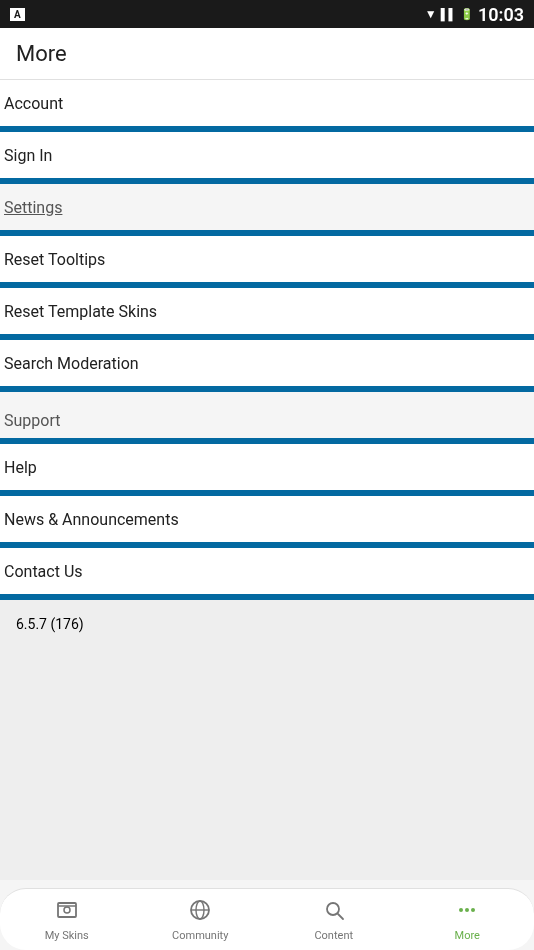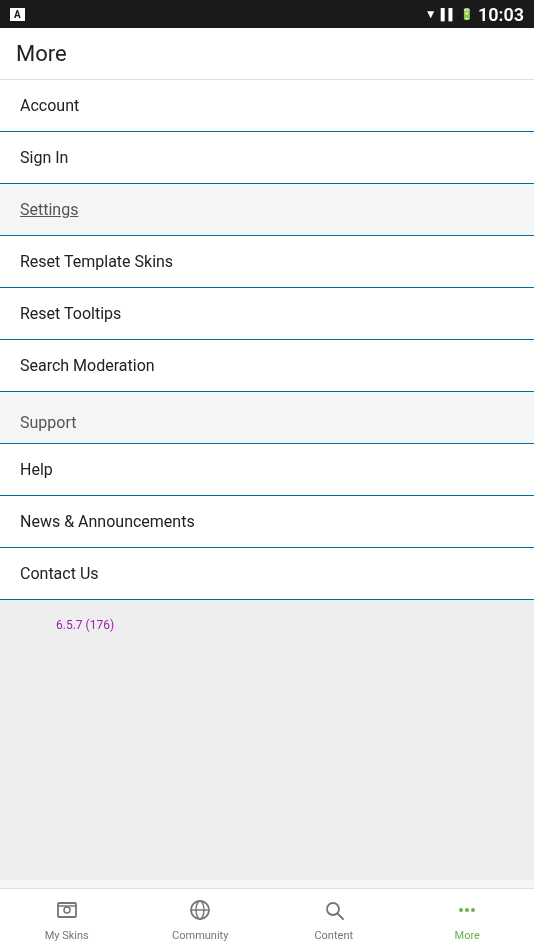--- a/index.html
+++ b/index.html
@@ -64,56 +64,56 @@
       color: #212121;
     }
 
     .menu-section {
       background: white;
     }
 
     .menu-item {
       display: flex;
       align-items: center;
-      padding: 0 20px;
+      padding: 0 4px;
       height: 52px;
-      border-bottom: 1px solid #0369a1;
+      border-bottom: 6px solid #0369a1;
       cursor: pointer;
       background: white;
     }
 
     .menu-item-text {
       font-size: 16px;
       color: #212121;
     }
 
     .version-area {
       background: #eeeeee;
       padding: 14px 16px;
       flex: 1;
       min-height: 280px;
     }
 
     .version-text {
-      font-size: 12px;
-      color: #a21caf;
-      margin-left: 40px;
+      font-size: 14px;
+      color: #000000;
     }
 
     
     .bottom-nav {
       position: absolute;
       bottom: 0;
       left: 0;
       right: 0;
       height: 62px;
       background: white;
       border-top: 1px solid #e0e0e0;
       display: flex;
       align-items: center;
+      border-radius: 26px;
     }
 
     .nav-item {
       flex: 1;
       display: flex;
       flex-direction: column;
       align-items: center;
       justify-content: center;
       height: 100%;
       cursor: pointer;
@@ -181,25 +181,25 @@
 
     <div class="menu-item">
       <span class="menu-item-text">Sign In</span>
     </div>
 
     <div class="menu-item" style="background:#f5f5f5;">
       <span class="menu-item-text" style="color:#555;text-decoration:underline;">Settings</span>
     </div>
 
     <div class="menu-item">
+      <span class="menu-item-text">Reset Tooltips</span>
+    </div>
+
+    <div class="menu-item">
       <span class="menu-item-text">Reset Template Skins</span>
-    </div>
-
-    <div class="menu-item">
-      <span class="menu-item-text">Reset Tooltips</span>
     </div>
 
     <div class="menu-item">
       <span class="menu-item-text">Search Moderation</span>
     </div>
 
     <div class="menu-item" style="background:#f5f5f5;">
       <span class="menu-item-text" style="color:#555;margin-top:10px;">Support</span>
     </div>
 

